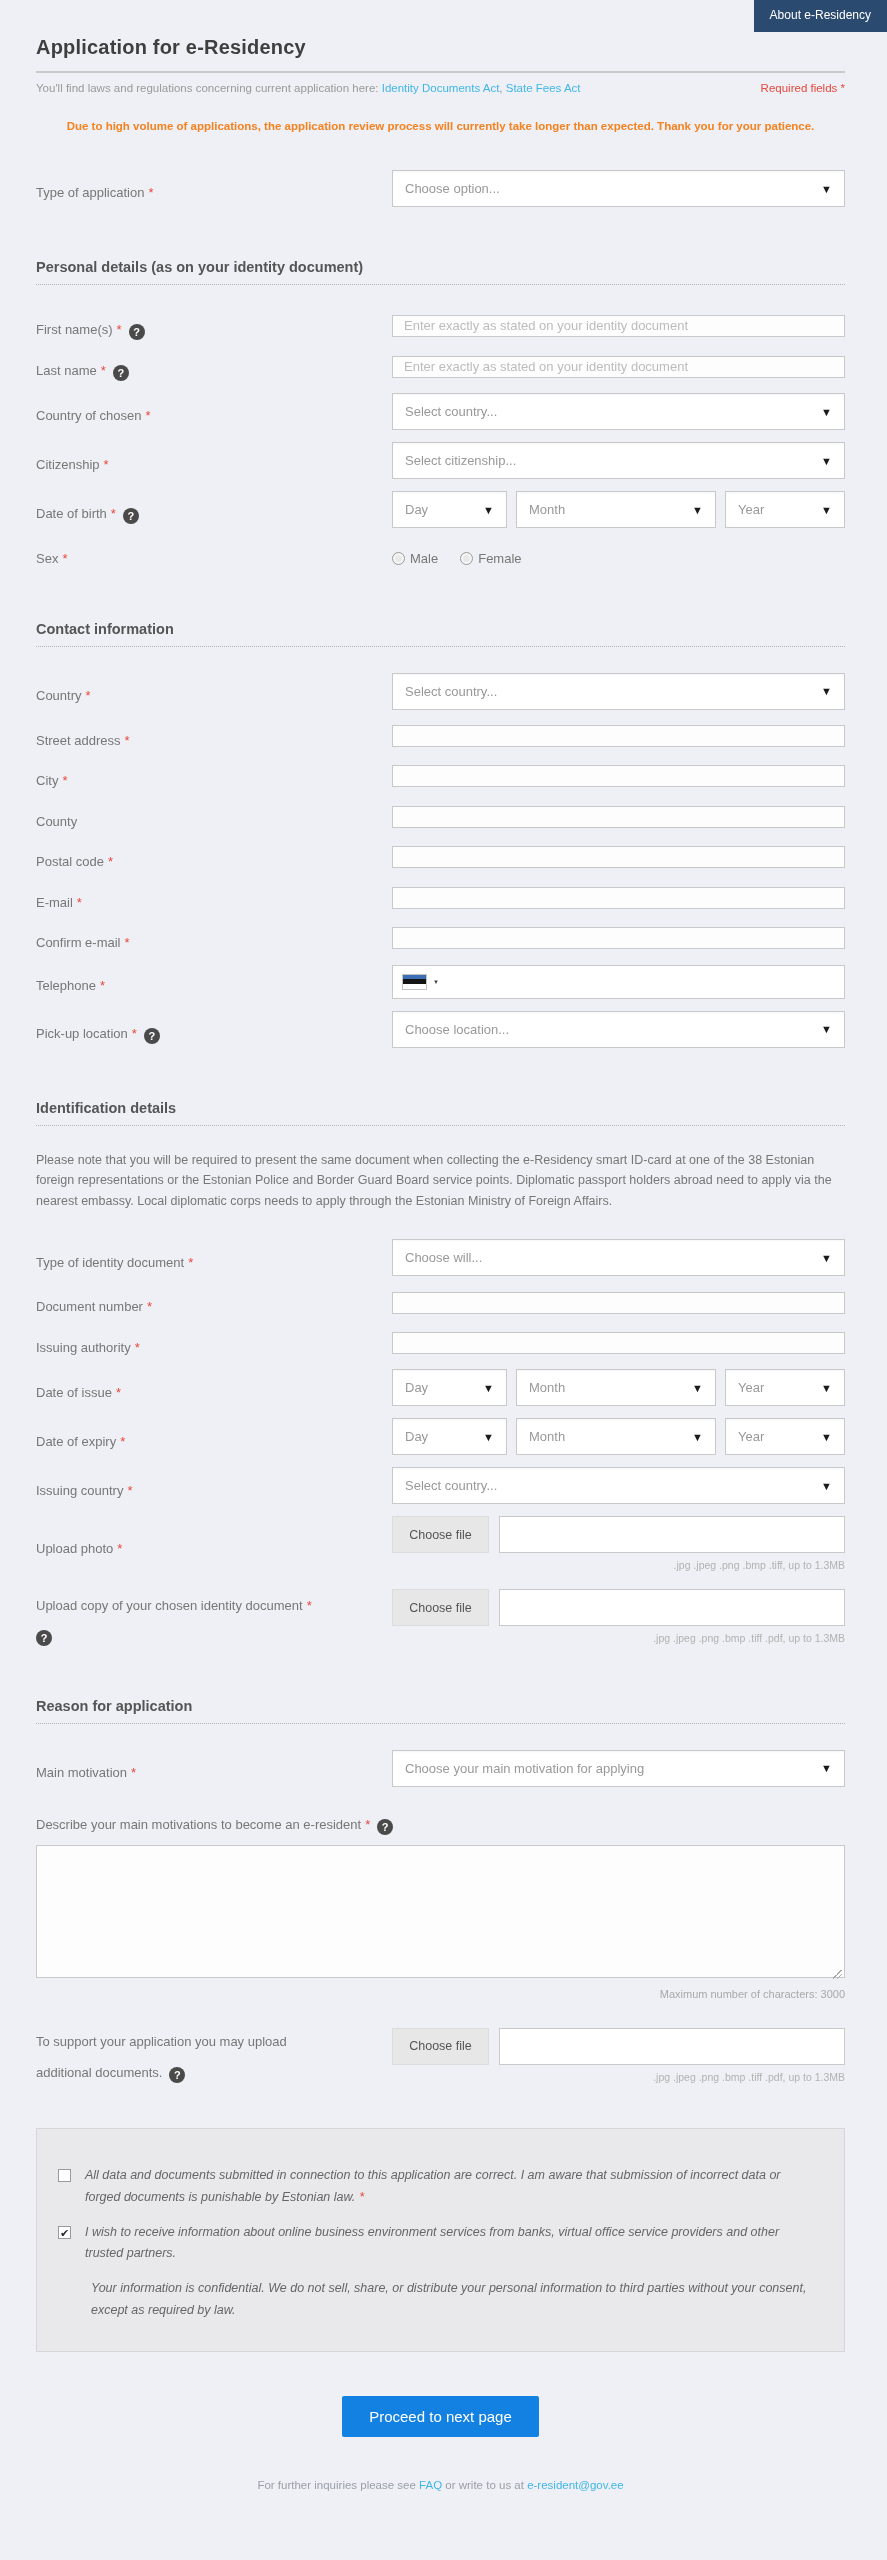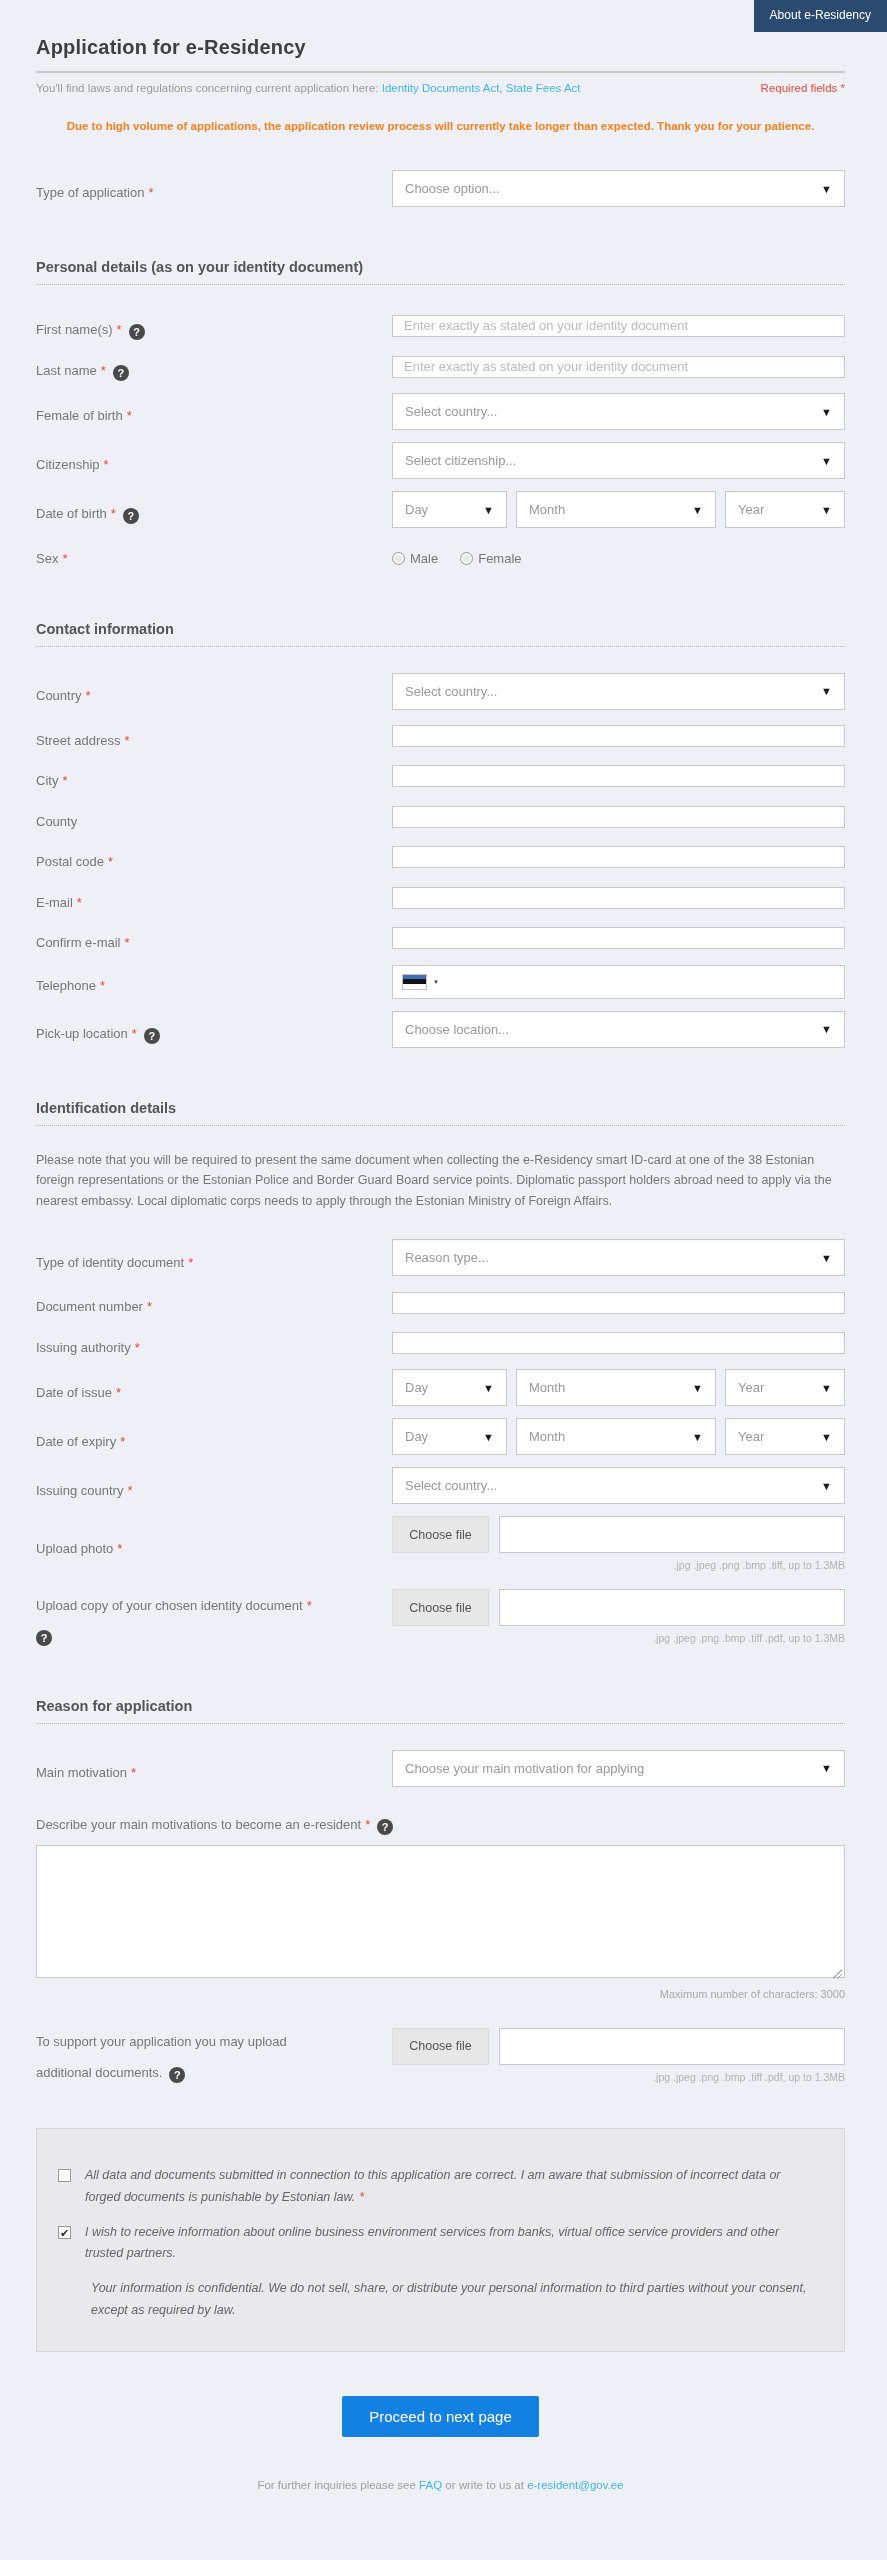--- a/index.html
+++ b/index.html
@@ -168,21 +168,21 @@
     <div class="lbl">
       <span>Last name</span><span class="req">*</span><span class="help">?</span>
     </div>
     <div class="ctl">
       <input class="txt" type="text" placeholder="Enter exactly as stated on your identity document" style="">
     </div>
   </div>
 
   <div class="form-row">
     <div class="lbl">
-      <span>Female of birth</span><span class="req">*</span>
+      <span>Country of chosen</span><span class="req">*</span>
     </div>
     <div class="ctl">
       <div class="select">
         <span>Select country...</span>
         <span class="arrow">▼</span>
       </div>
     </div>
   </div>
 
   <div class="form-row">
@@ -320,21 +320,21 @@
 
   <div class="sec-h">Identification details</div>
   <p class="note-p">Please note that you will be required to present the same document when collecting the e-Residency smart ID-card at one of the 38 Estonian foreign representations or the Estonian Police and Border Guard Board service points. Diplomatic passport holders abroad need to apply via the nearest embassy. Local diplomatic corps needs to apply through the Estonian Ministry of Foreign Affairs.</p>
 
   <div class="form-row">
     <div class="lbl">
       <span>Type of identity document</span><span class="req">*</span>
     </div>
     <div class="ctl">
       <div class="select">
-        <span>Reason type...</span>
+        <span>Choose will...</span>
         <span class="arrow">▼</span>
       </div>
     </div>
   </div>
 
   <div class="form-row">
     <div class="lbl">
       <span>Document number</span><span class="req">*</span>
     </div>
     <div class="ctl"><input class="txt" type="text" style=""></div>

